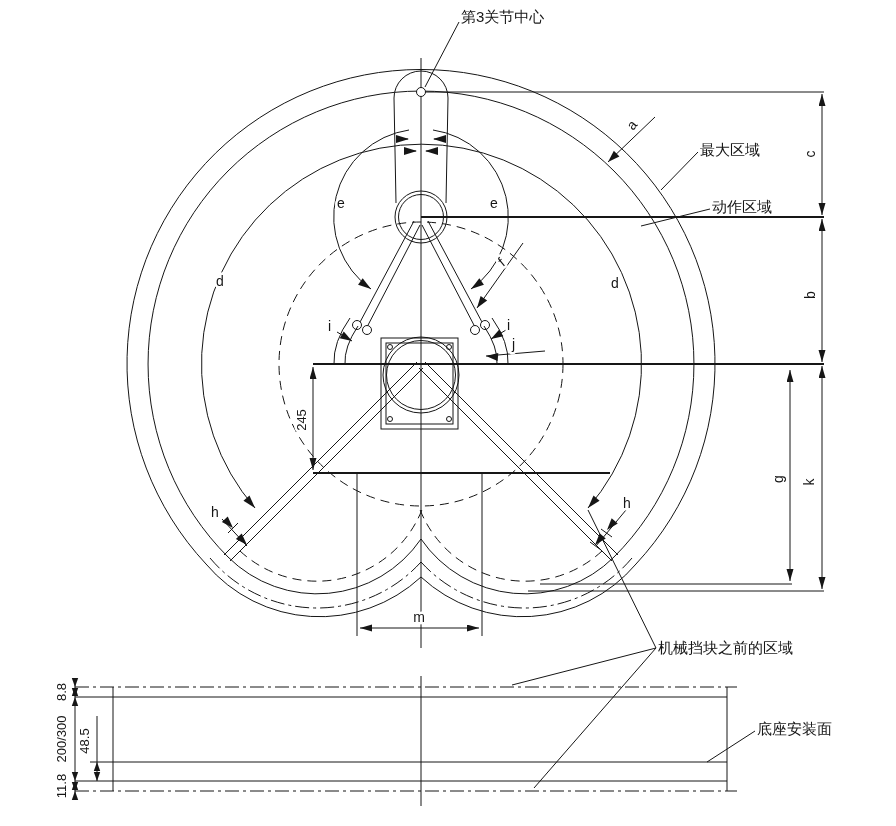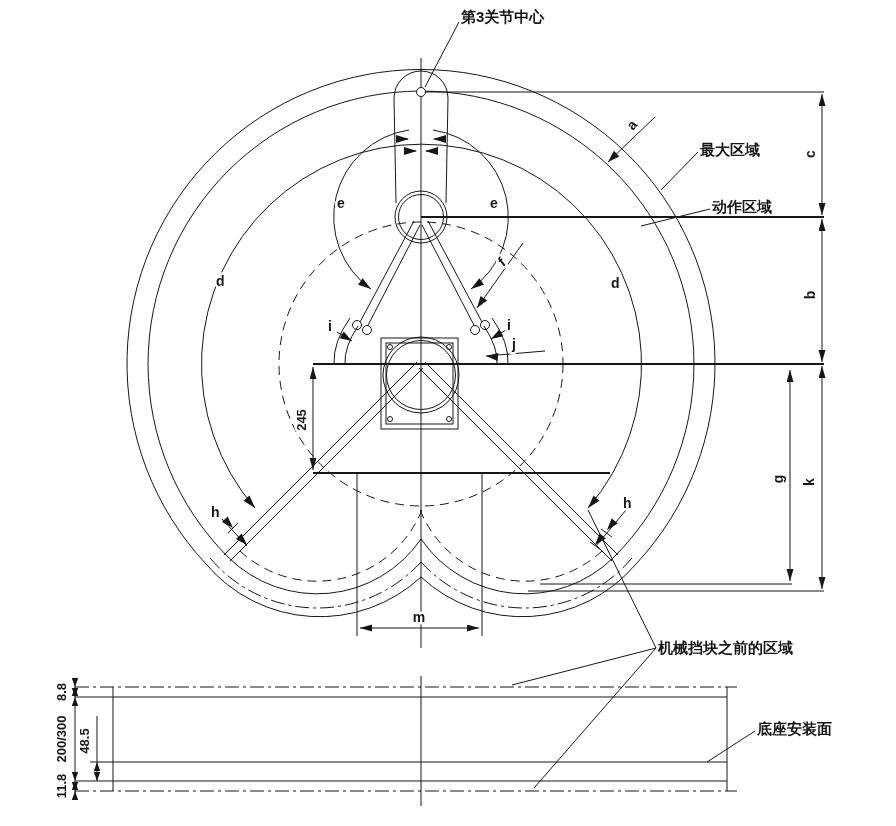--- a/index.html
+++ b/index.html
@@ -1,16 +1,16 @@
 <!DOCTYPE html>
 <html><head>
 <meta charset="utf-8">
 <style>
   html,body{margin:0;padding:0;background:#fff;}
-  .stage{width:896px;height:826px;position:relative;background:#fff;font-family:"Liberation Sans",sans-serif;font-weight:bold;}
+  .stage{width:896px;height:826px;position:relative;background:#fff;font-family:"Liberation Sans",sans-serif;}
   svg{display:block;}
   .ln{stroke:#161616;stroke-width:1;fill:none;}
   .ln2{stroke:#161616;stroke-width:2;fill:none;}
   .dash{stroke:#161616;stroke-width:1;fill:none;stroke-dasharray:9 6;}
   .dashdot{stroke:#161616;stroke-width:1;fill:none;stroke-dasharray:14 4 3 4;}
   .dim{stroke:#161616;stroke-width:1;fill:none;}
   .arr{fill:#161616;stroke:none;}
   .wfill{fill:#fff;}
   .txt-cn{font-size:15px;fill:#161616;}
   .txt-dim{font-size:14px;fill:#161616;}

